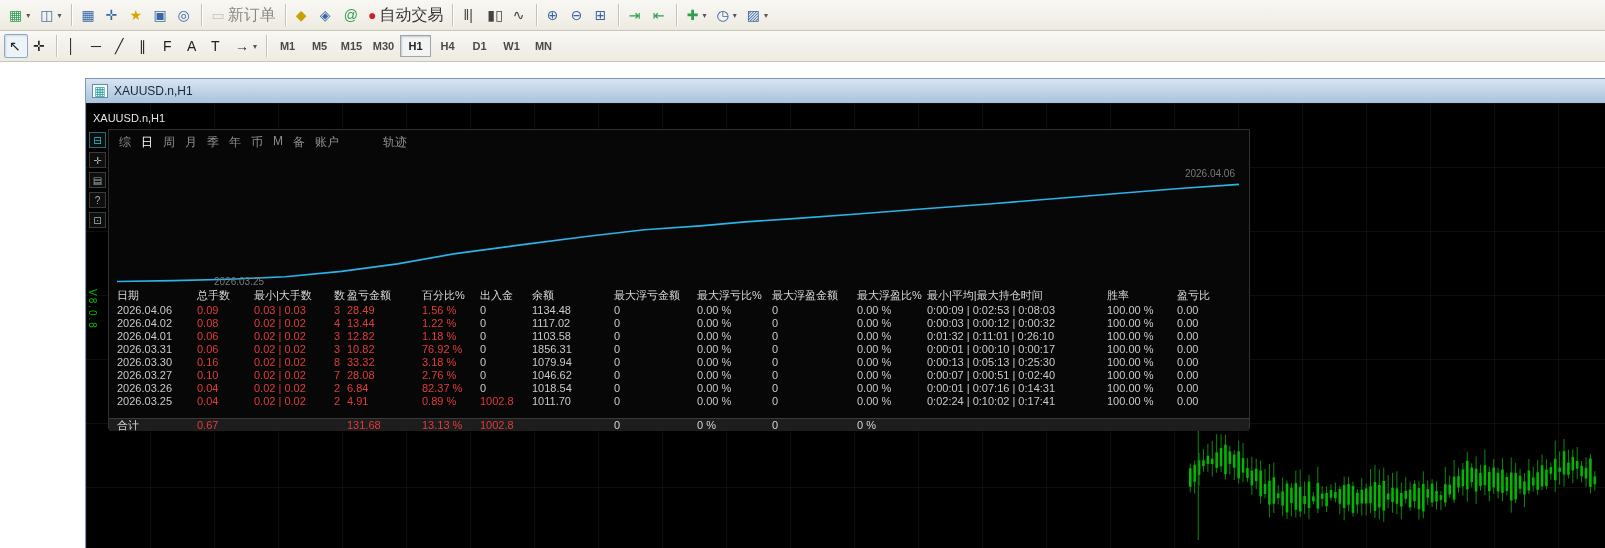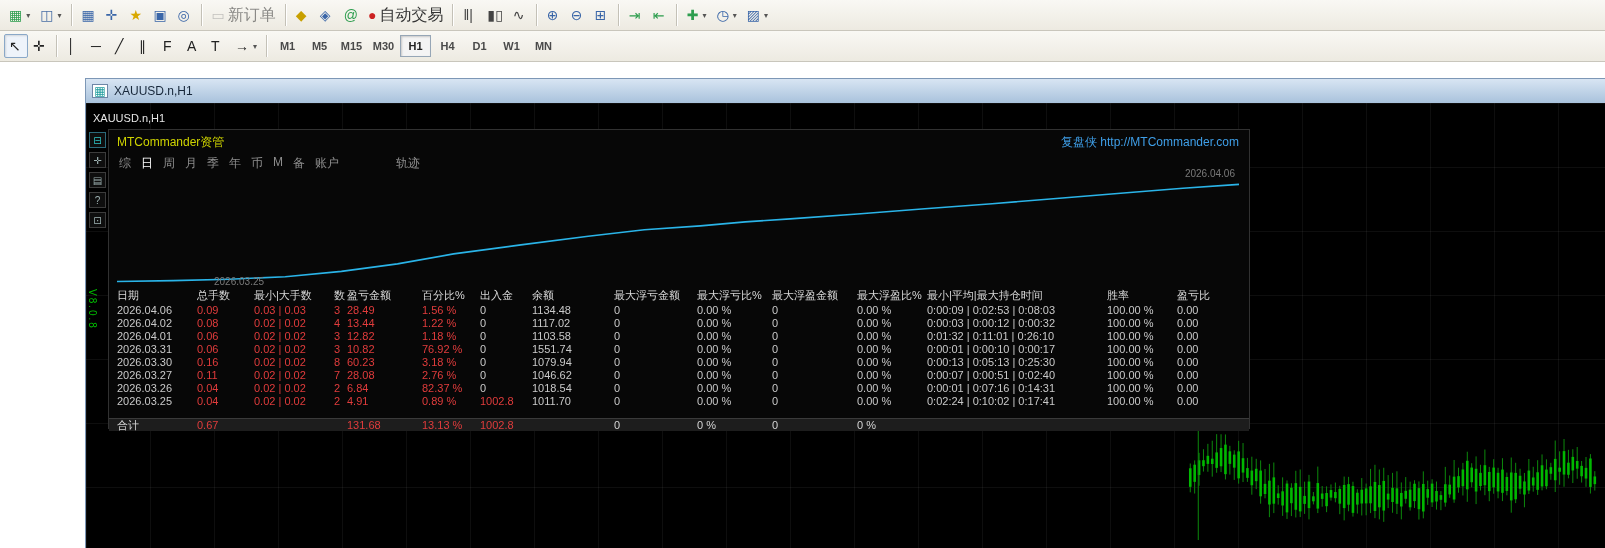--- a/index.html
+++ b/index.html
@@ -35,21 +35,21 @@
   .side-btn:first-child{color:#2fc7c7;border-color:#2c6a7a}
   #version-vertical{position:absolute;left:1px;top:186px;color:#00bf00;font-size:10px;
     writing-mode:vertical-rl;letter-spacing:2px}
   #mtc-panel{position:absolute;left:22px;top:26px;width:1142px;height:300px;background:#070707;
     border:1px solid #313131}
   #panel-header{display:flex;justify-content:space-between;align-items:center;padding:4px 10px 0 8px}
   #panel-title{color:#cfd400;font-size:12px}
   #panel-brand{color:#3f9fe8;font-size:12px}
   #panel-tabs{display:flex;gap:10px;padding:4px 0 0 10px;font-size:12px;color:#8e8e8e}
   .ptab.active{color:#fff}
-  .ptab.gap{margin-left:47px}
+  .ptab.gap{margin-left:34px}
   #panel-chart{position:absolute;left:8px;right:10px;top:44px;height:114px}
   #equity-svg{width:100%;height:100%;display:block}
   .axis-label{position:absolute;color:#7a7a7a;font-size:10px}
   #axis-label-left{left:105px;top:146px}
   #axis-label-right{right:14px;top:38px}
   #panel-table{position:absolute;left:0;right:0;top:158px;font-size:11px;color:#c9c9c9}
   .trow{display:grid;grid-template-columns:80px 57px 80px 13px 75px 58px 52px 82px 83px 75px 85px 70px 180px 70px 1fr;
     padding-left:8px;height:13px;line-height:13px;white-space:nowrap;overflow:visible}
   .trow.thead{height:16px;line-height:15px;color:#d8d8d8}
   .cell{overflow:visible}
@@ -394,24 +394,20 @@
       <div id="side-buttons">
           <div class="side-btn">⊟</div>
           <div class="side-btn">✛</div>
           <div class="side-btn">▤</div>
           <div class="side-btn">?</div>
           <div class="side-btn">⊡</div>
         </div>
       <div id="version-vertical">V8.0.8</div>
 
       <div id="mtc-panel">
-        <div id="panel-header">
-          <span id="panel-title">MTCommander资管</span>
-          <span id="panel-brand">复盘侠 http://MTCommander.com</span>
-        </div>
         <div id="panel-tabs">
             <div class="ptab">综</div>
             <div class="ptab active">日</div>
             <div class="ptab">周</div>
             <div class="ptab">月</div>
             <div class="ptab">季</div>
             <div class="ptab">年</div>
             <div class="ptab">币</div>
             <div class="ptab">M</div>
             <div class="ptab">备</div>
@@ -495,49 +491,49 @@
               <span class="cell">0.00</span>
             </div>
             <div class="trow">
               <span class="cell">2026.03.31</span>
               <span class="cell red">0.06</span>
               <span class="cell red">0.02 | 0.02</span>
               <span class="cell red">3</span>
               <span class="cell red">10.82</span>
               <span class="cell red">76.92 %</span>
               <span class="cell">0</span>
-              <span class="cell">1551.74</span>
+              <span class="cell">1856.31</span>
               <span class="cell">0</span>
               <span class="cell">0.00 %</span>
               <span class="cell">0</span>
               <span class="cell">0.00 %</span>
               <span class="cell">0:00:01 | 0:00:10 | 0:00:17</span>
               <span class="cell">100.00 %</span>
               <span class="cell">0.00</span>
             </div>
             <div class="trow">
               <span class="cell">2026.03.30</span>
               <span class="cell red">0.16</span>
               <span class="cell red">0.02 | 0.02</span>
               <span class="cell red">8</span>
-              <span class="cell red">60.23</span>
+              <span class="cell red">33.32</span>
               <span class="cell red">3.18 %</span>
               <span class="cell">0</span>
               <span class="cell">1079.94</span>
               <span class="cell">0</span>
               <span class="cell">0.00 %</span>
               <span class="cell">0</span>
               <span class="cell">0.00 %</span>
               <span class="cell">0:00:13 | 0:05:13 | 0:25:30</span>
               <span class="cell">100.00 %</span>
               <span class="cell">0.00</span>
             </div>
             <div class="trow">
               <span class="cell">2026.03.27</span>
-              <span class="cell red">0.11</span>
+              <span class="cell red">0.10</span>
               <span class="cell red">0.02 | 0.02</span>
               <span class="cell red">7</span>
               <span class="cell red">28.08</span>
               <span class="cell red">2.76 %</span>
               <span class="cell">0</span>
               <span class="cell">1046.62</span>
               <span class="cell">0</span>
               <span class="cell">0.00 %</span>
               <span class="cell">0</span>
               <span class="cell">0.00 %</span>

